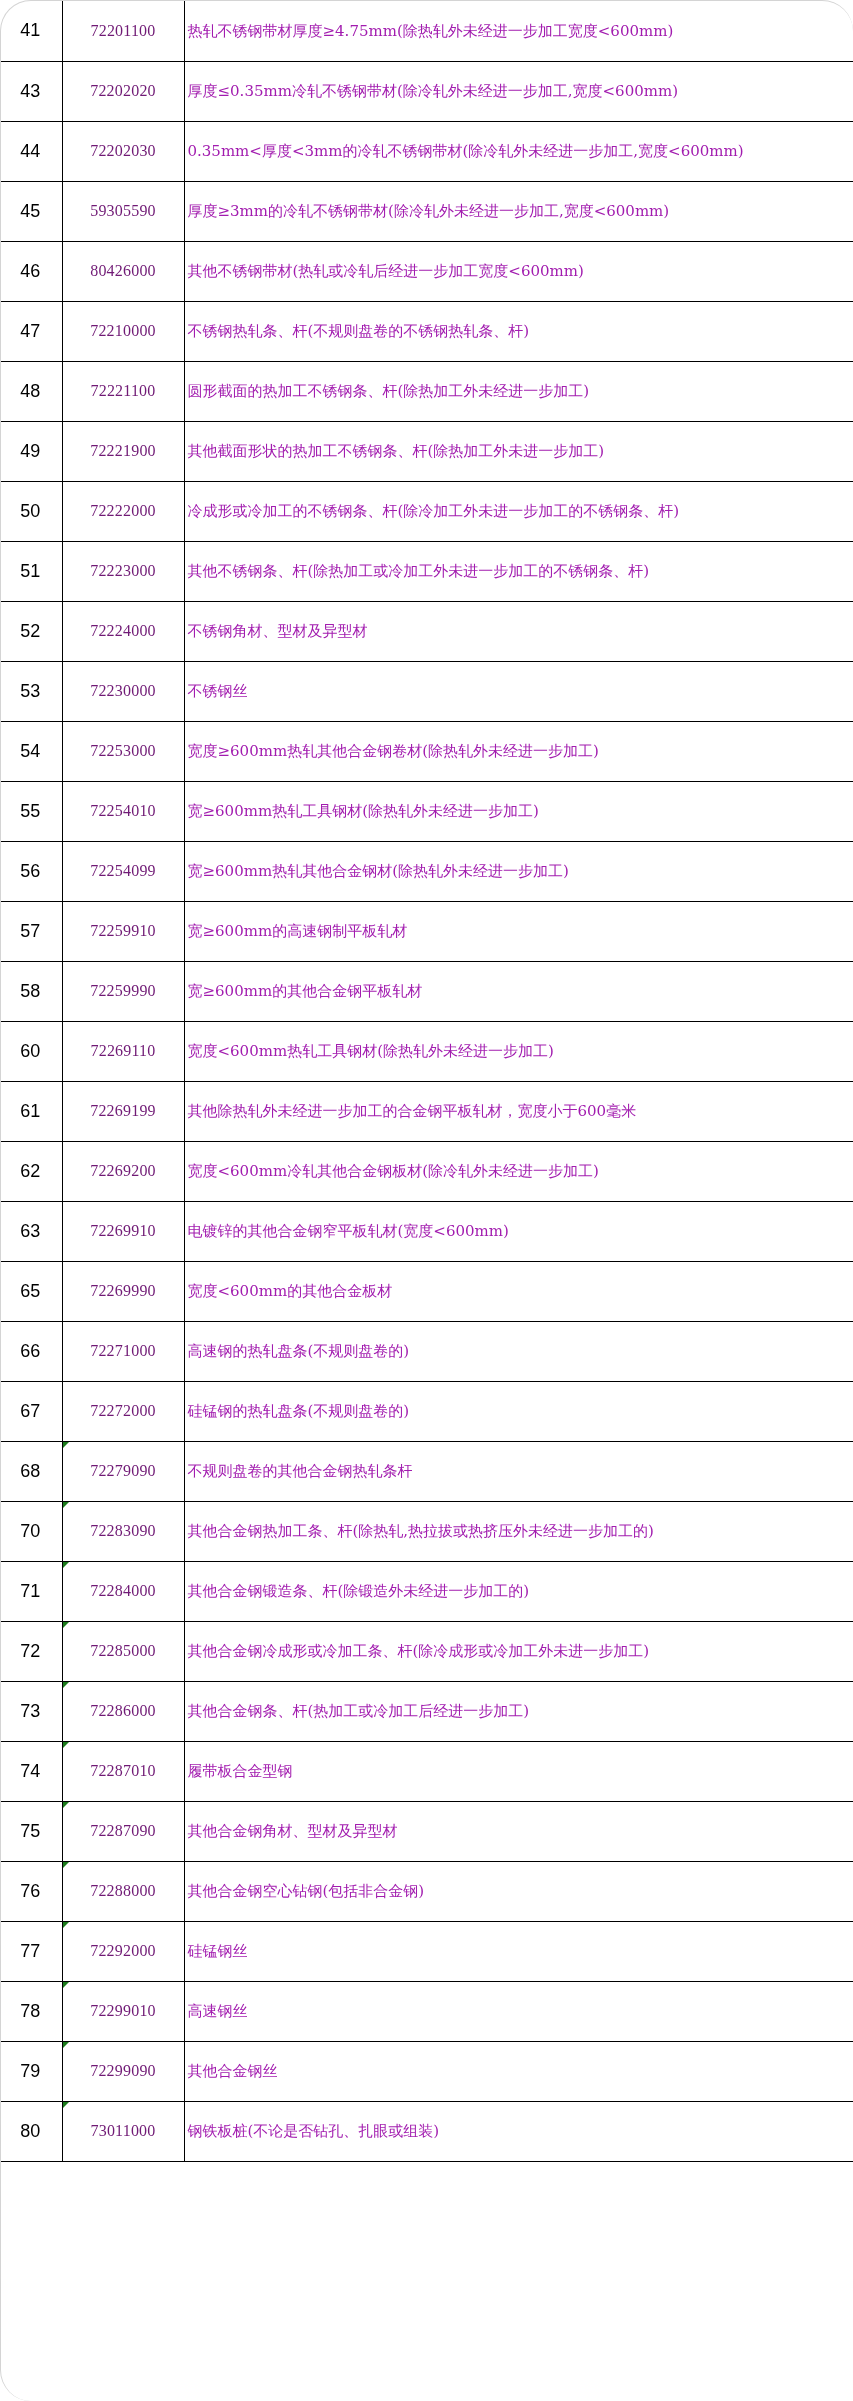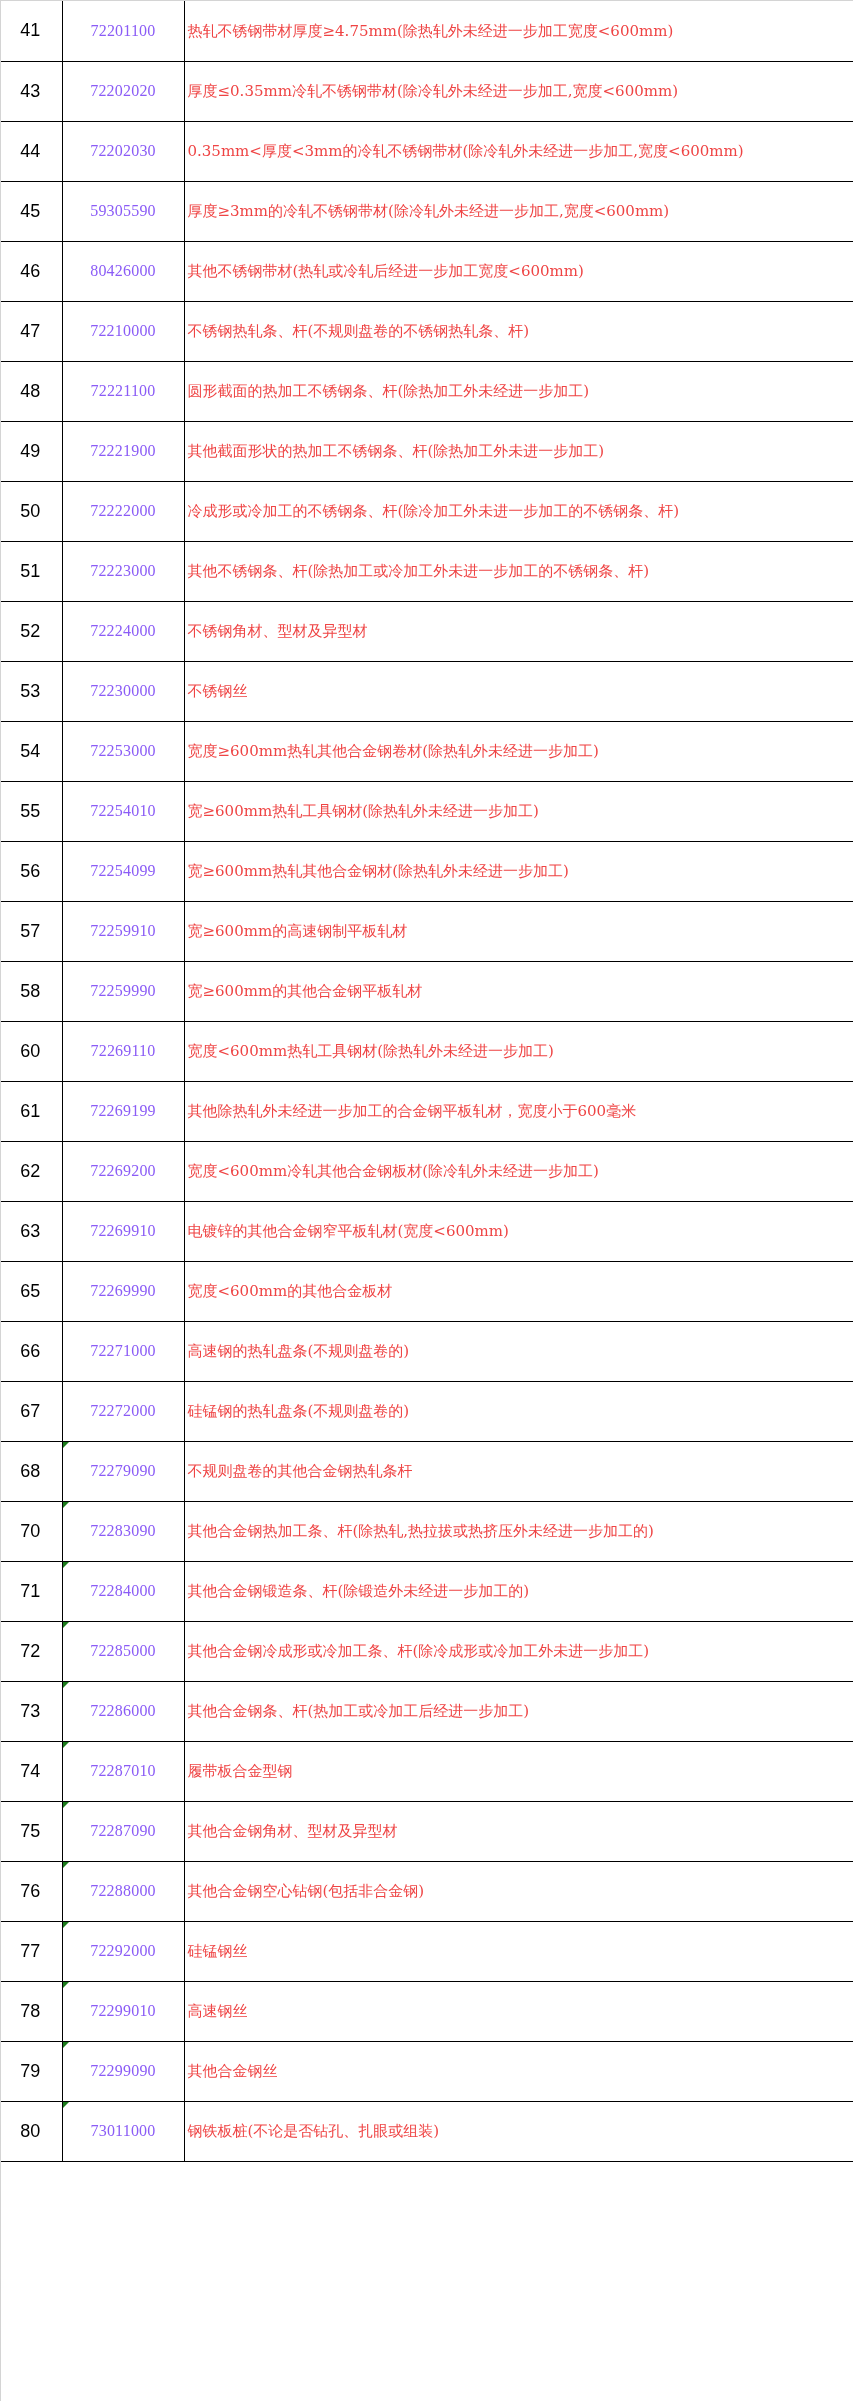--- a/index.html
+++ b/index.html
@@ -1,19 +1,19 @@
 <!DOCTYPE html>
 <html><head>
 <meta charset="utf-8">
 <style>
   html, body { margin: 0; padding: 0; background: #ffffff; }
   body { width: 853px; height: 2401px; overflow: hidden; position: relative; }
   .sheet {
     position: absolute; left: 0; top: 0; width: 853px; height: 2401px;
-    border-left: 1px solid #d4d4d4; border-top: 1px solid #d4d4d4; box-sizing: border-box;
+    border-left: 1px solid #d4d4d4; border-top: 1px solid #d4d4d4; box-sizing: border-box; border-radius: 31px;
   }
   table {
     border-collapse: collapse;
     table-layout: fixed;
     width: 853px;
     position: absolute; left: 0; top: 0;
   }
   col.c-no { width: 61px; }
   col.c-code { width: 122px; }
   col.c-desc { width: 670px; }
@@ -32,30 +32,30 @@
     font-family: "Liberation Sans", "DejaVu Sans", sans-serif;
     font-size: 18px;
     color: #000;
     padding-right: 2px;
   }
   td.code {
     text-align: center;
     font-family: "Liberation Serif", "DejaVu Serif", serif;
     font-size: 16px;
     letter-spacing: 0.2px;
-    color: #8b5cf6;
+    color: #701a75;
     margin-top: 8px;
   }
   td.desc {
     text-align: left;
     font-family: "DejaVu Serif", "Liberation Serif", serif;
     font-size: 15px;
     line-height: 24px;
     padding: 0 10px 0 3px;
-    color: #ef4444;
+    color: #a21caf;
     margin-top: 19px;
   }
   .flag {
     position: absolute; left: 0; top: 0;
     width: 0; height: 0;
     border-top: 6px solid #1a7a1a;
     border-right: 6px solid transparent;
   }
 </style>
 </head>

